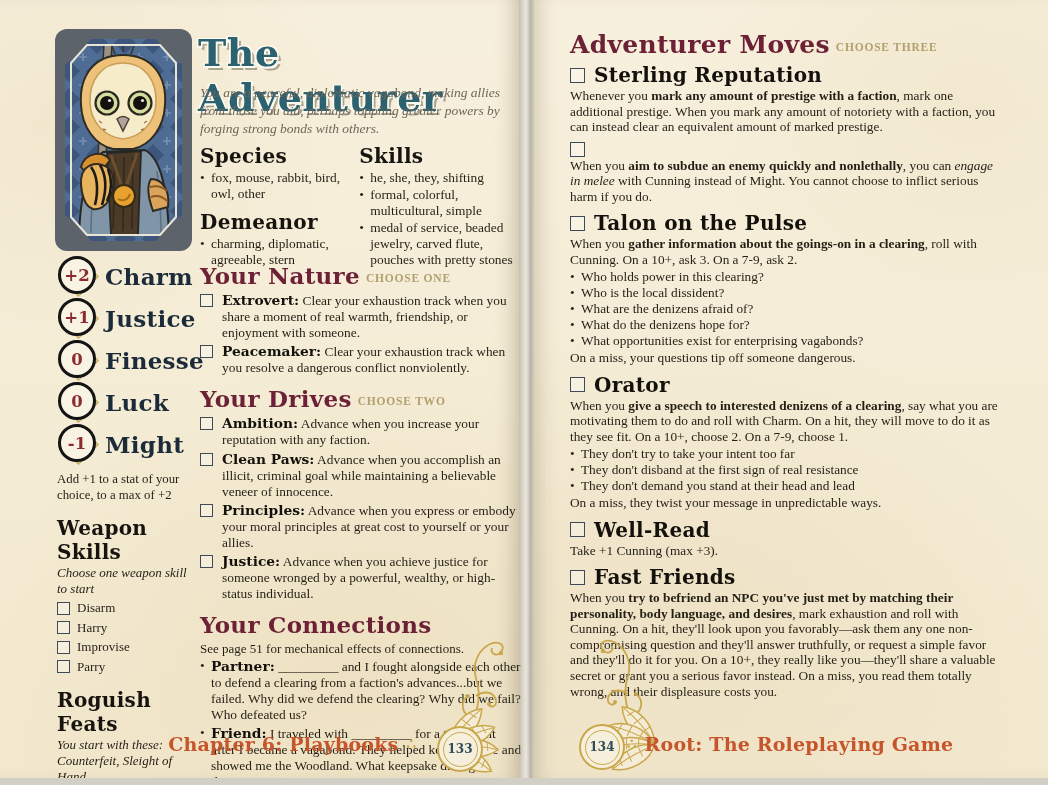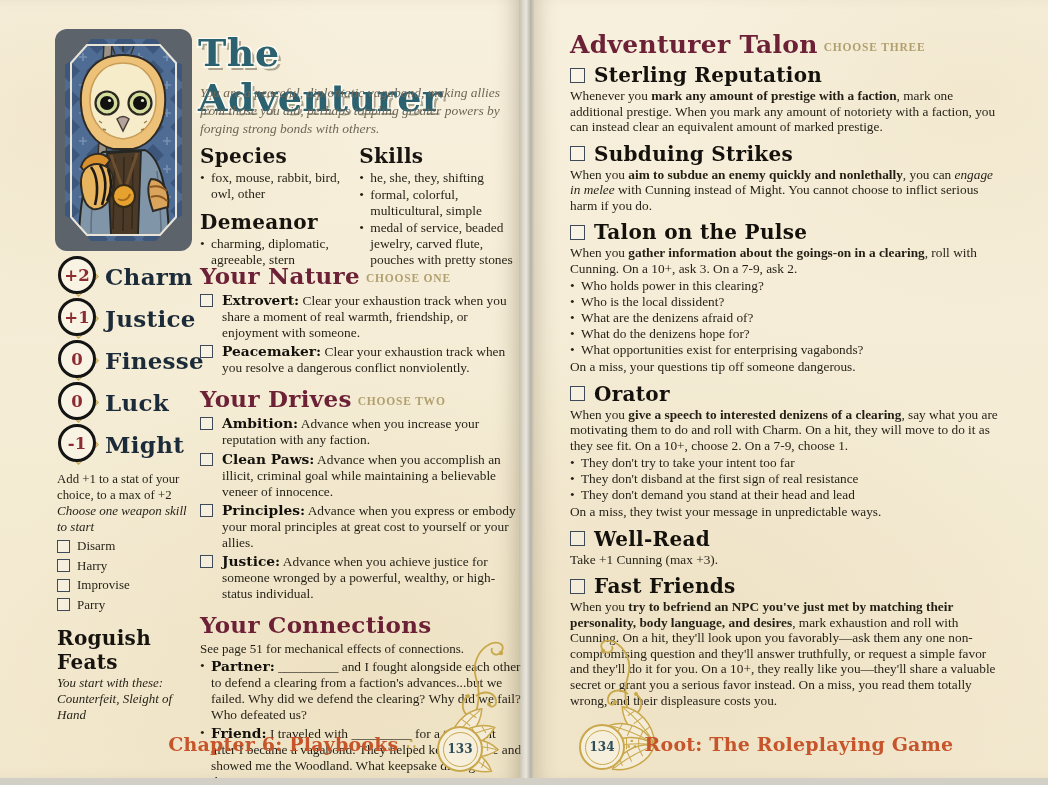--- a/index.html
+++ b/index.html
@@ -214,20 +214,21 @@
       </div>
       <div class="stat-row">
         <span class="stat-badge">
             <span class="stat-diamond"></span>
             <span class="stat-circle">-1</span>
           </span>
         <span class="stat-label uncial">Might</span>
       </div>
       <p class="stat-note">Add +1 to a stat of your choice, to a max of +2</p>
 
+      <h3 class="rail-head uncial">Weapon Skills</h3>
       <p class="rail-text">Choose one weapon skill to start</p>
       <div class="check-row">
           <span class="cb"></span>
           <span>Disarm</span>
         </div>
       <div class="check-row">
           <span class="cb"></span>
           <span>Harry</span>
         </div>
       <div class="check-row">
@@ -297,34 +298,33 @@
     </div>
     <div class="page-circle pc-left">
       <span class="inner">133</span>
     </div>
   </div>
 
   <div class="gutter"></div>
 
   <div class="page page-right">
     <div class="moves-wrap">
-      <h2 class="moves-head uncial maroon"><span>Adventurer Talon</span><span class="choose">CHOOSE THREE</span></h2>
+      <h2 class="moves-head uncial maroon"><span>Adventurer Moves</span><span class="choose">CHOOSE THREE</span></h2>
 
       <div class="move">
         <div class="mv-title">
             <span class="cb"></span>
             <h3 class="mv-name uncial">Sterling Reputation</h3>
           </div>
         <p class="mv-desc">Whenever you <span style="font-weight: bold;">mark any amount of prestige with a faction</span>, mark one additional prestige. When you <span style="font-weight: normal;">mark any amount of notoriety with a faction</span>, you can instead clear an equivalent amount of marked prestige.</p>
       </div>
 
       <div class="move">
         <div class="mv-title">
             <span class="cb"></span>
-            <h3 class="mv-name uncial">Subduing Strikes</h3>
           </div>
         <p class="mv-desc">When you <span style="font-weight: bold;">aim to subdue an enemy quickly and nonlethally</span>, you can <span style="font-style: italic;">engage in melee</span> with Cunning instead of Might. You cannot choose to inflict serious harm if you do.</p>
       </div>
 
       <div class="move">
         <div class="mv-title">
             <span class="cb"></span>
             <h3 class="mv-name uncial">Talon on the Pulse</h3>
           </div>
         <p class="mv-desc">When you <span style="font-weight: bold;">gather information about the goings-on in a clearing</span>, roll with Cunning. On a 10+, ask 3. On a 7-9, ask 2.</p>

